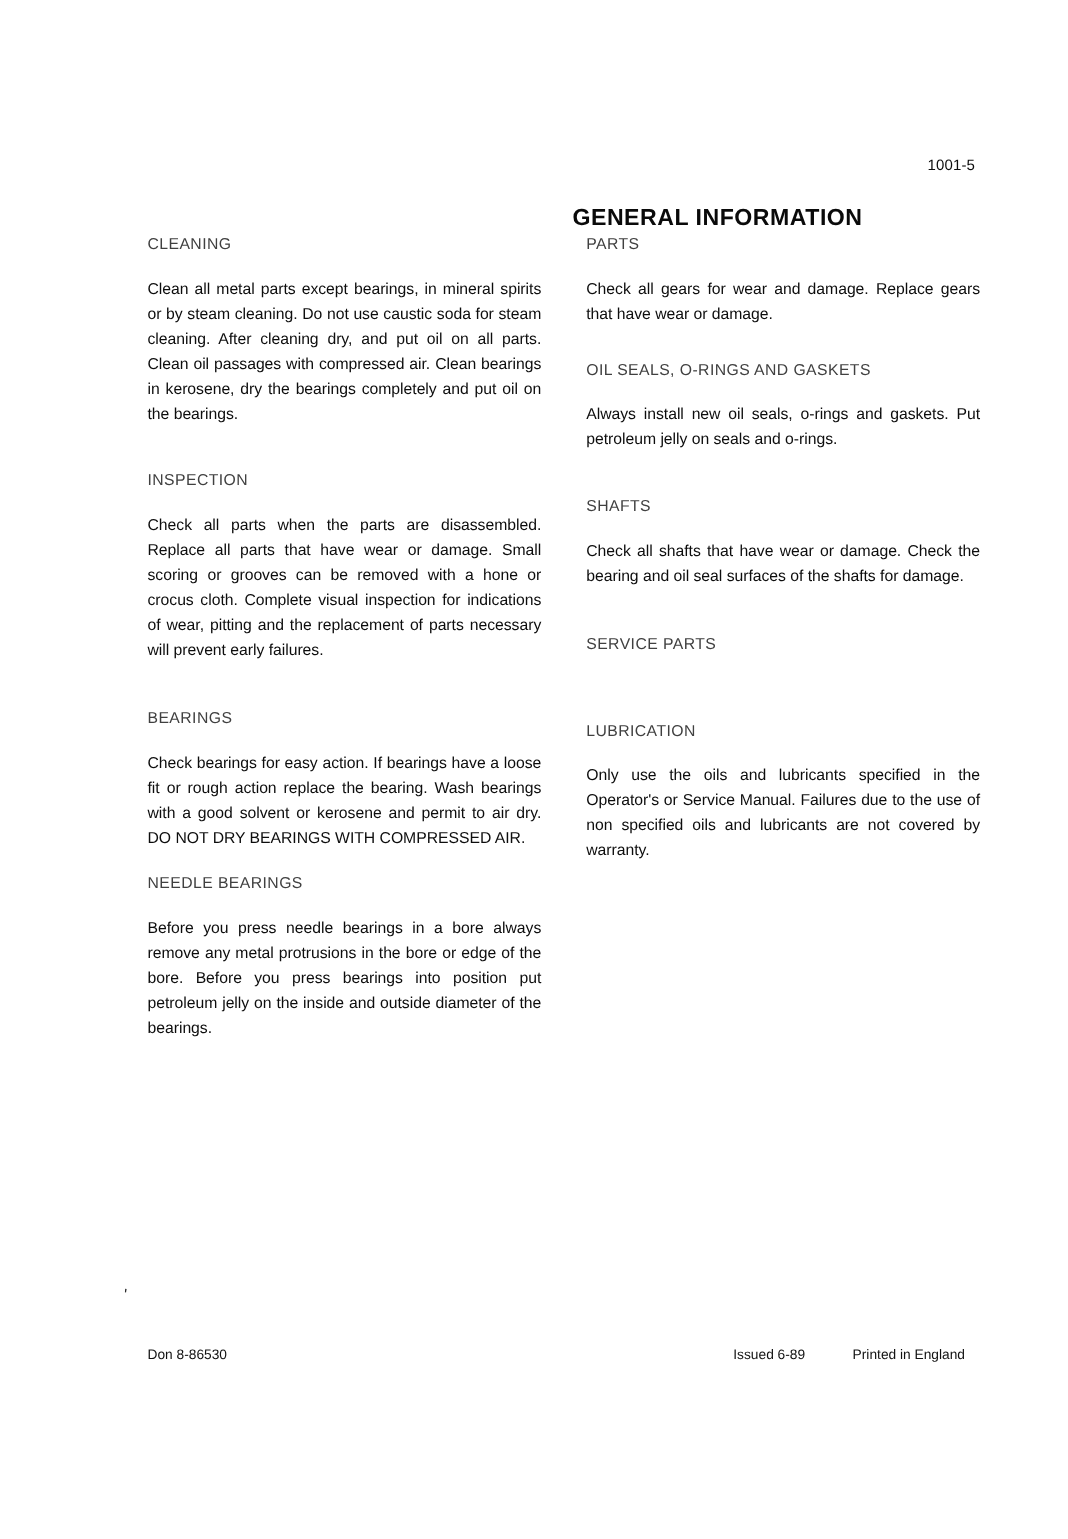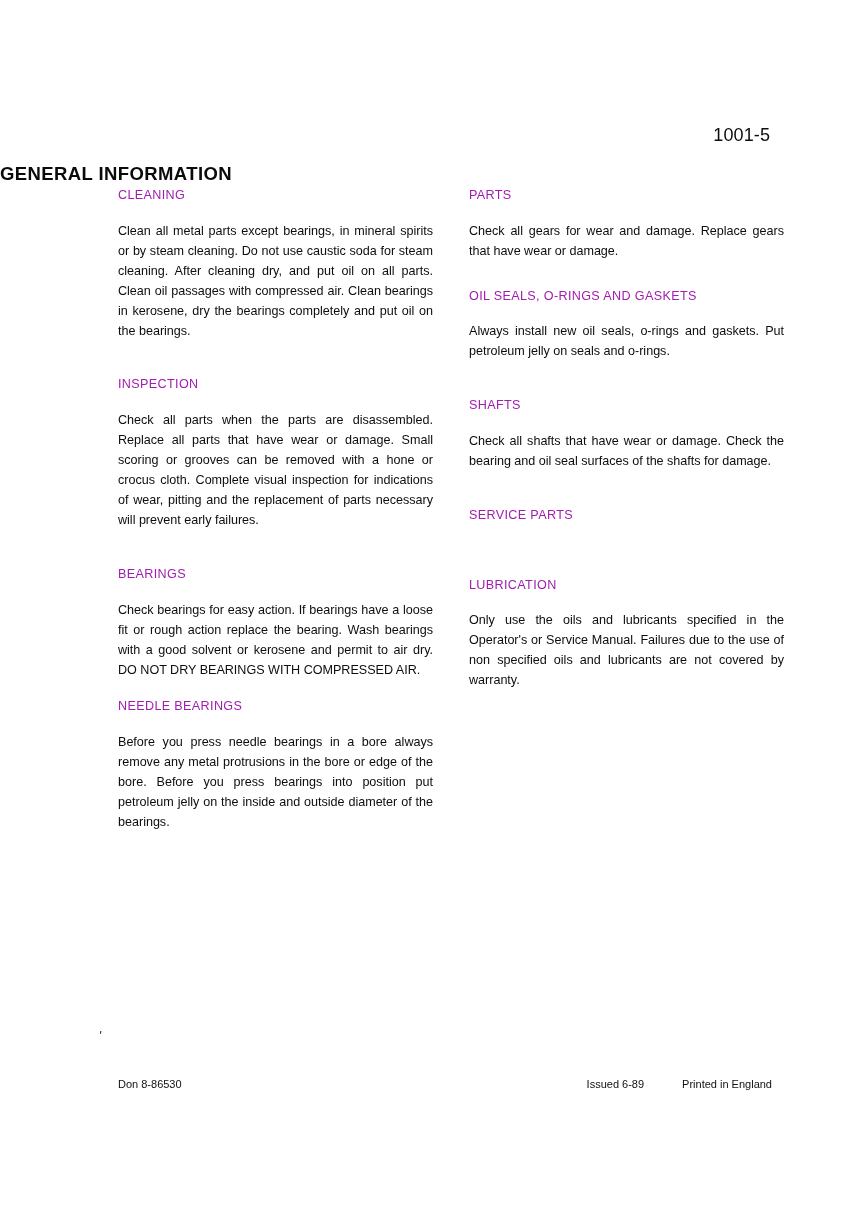--- a/index.html
+++ b/index.html
@@ -18,31 +18,31 @@
     height: 1231px;
     background: #ffffff;
     overflow: hidden;
     box-sizing: border-box;
   }
 
   
   .page-number {
     position: absolute;
     top: 125px;
-    right: 84px;
-    font-size: 18px;
+    right: 74px;
+    font-size: 12px;
     letter-spacing: 0.1px;
     color: #0d0d0d;
   }
   .doc-title {
     position: absolute;
     top: 151px;
     left: 0;
     width: 690px;
-    text-align: left;
+    text-align: right;
     font-size: 18.5px;
     letter-spacing: 0.4px;
     color: #0a0a0a;
   }
 
   
   .columns {
     position: absolute;
     top: 188px;
     left: 118px;
@@ -52,21 +52,21 @@
   }
   .col {
     width: 315px;
   }
 
   h2.section-head {
     margin: 0;
     font-size: 12.6px;
     font-weight: normal;
     letter-spacing: 0.35px;
-    color: #a21caf;
+    color: #404040;
     line-height: 1.25;
   }
   p.body-text {
     margin: 0;
     font-size: 12.6px;
     line-height: 1.585;
     color: #0d0d0d;
     text-align: justify;
     text-justify: inter-word;
     letter-spacing: -0.02px;

